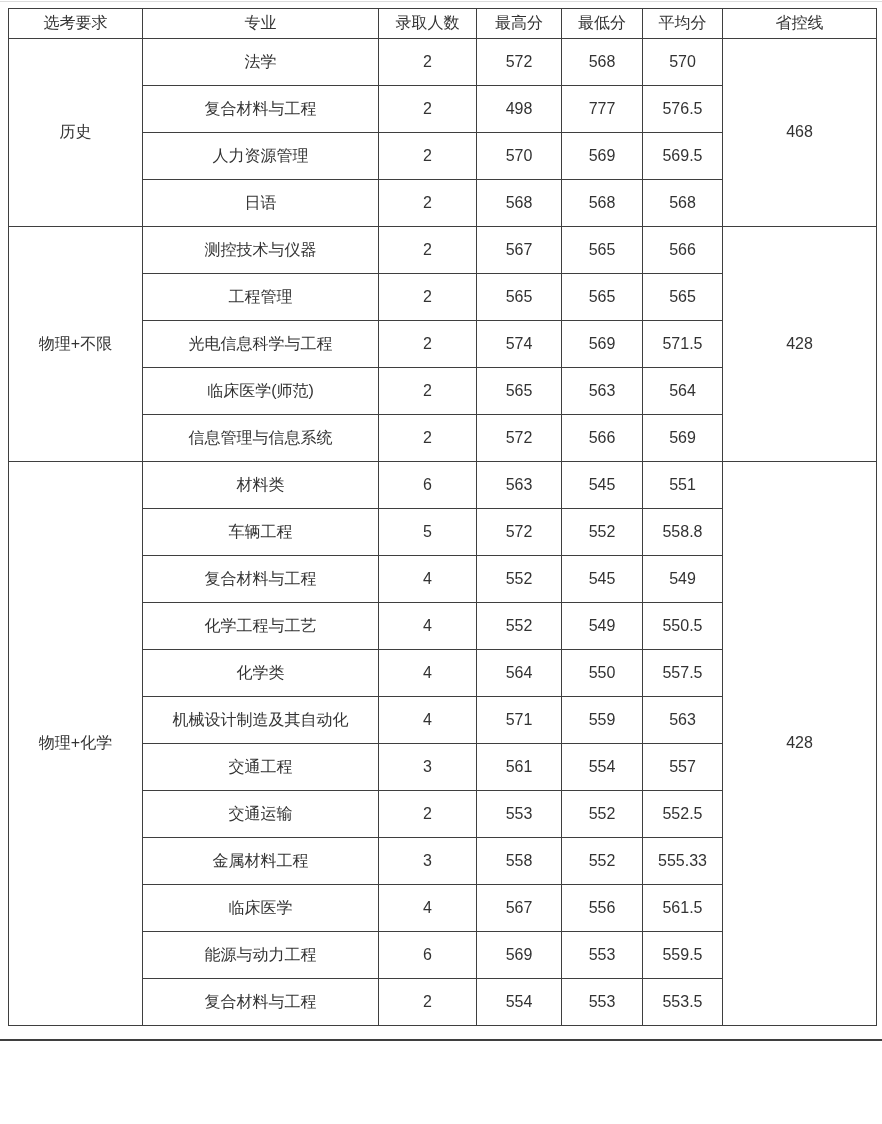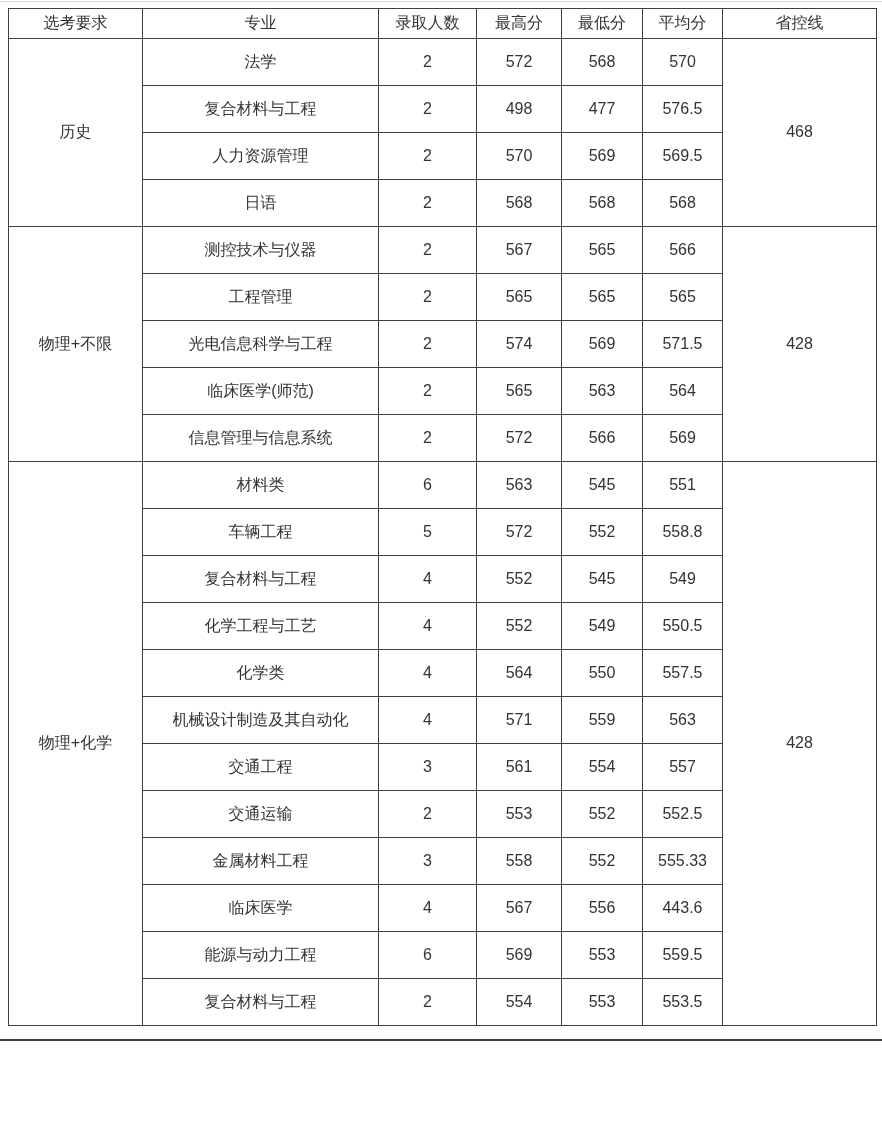--- a/index.html
+++ b/index.html
@@ -88,21 +88,21 @@
         <td>2</td>
         <td>572</td>
         <td>568</td>
         <td>570</td>
         <td rowspan="4">468</td>
       </tr>
       <tr>
         <td>复合材料与工程</td>
         <td>2</td>
         <td>498</td>
-        <td>477</td>
+        <td>777</td>
         <td>576.5</td>
       </tr>
       <tr>
         <td>人力资源管理</td>
         <td>2</td>
         <td>570</td>
         <td>569</td>
         <td>569.5</td>
       </tr>
       <tr>
@@ -212,21 +212,21 @@
         <td>3</td>
         <td>558</td>
         <td>552</td>
         <td>555.33</td>
       </tr>
       <tr>
         <td>临床医学</td>
         <td>4</td>
         <td>567</td>
         <td>556</td>
-        <td>443.6</td>
+        <td>561.5</td>
       </tr>
       <tr>
         <td>能源与动力工程</td>
         <td>6</td>
         <td>569</td>
         <td>553</td>
         <td>559.5</td>
       </tr>
       <tr>
         <td>复合材料与工程</td>

